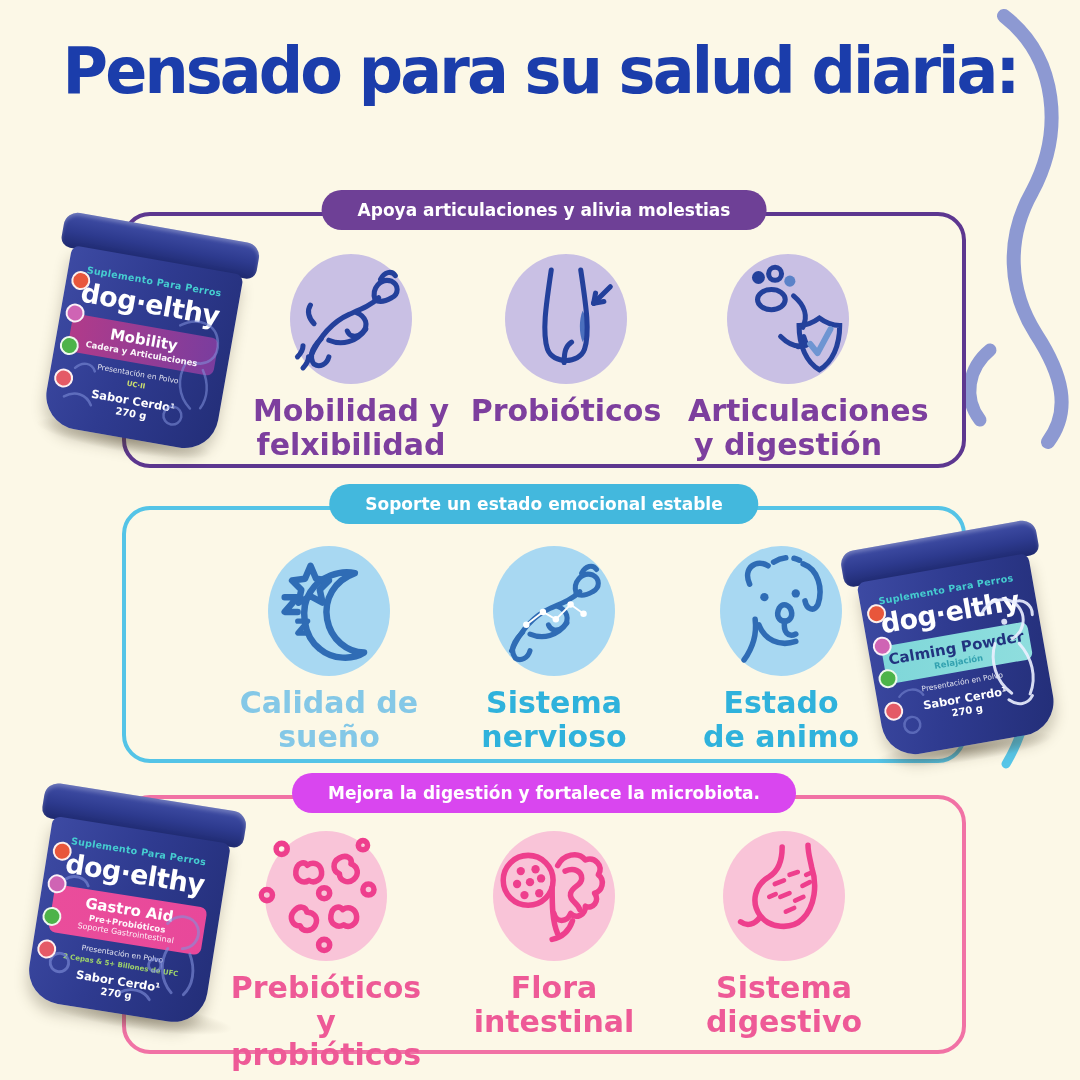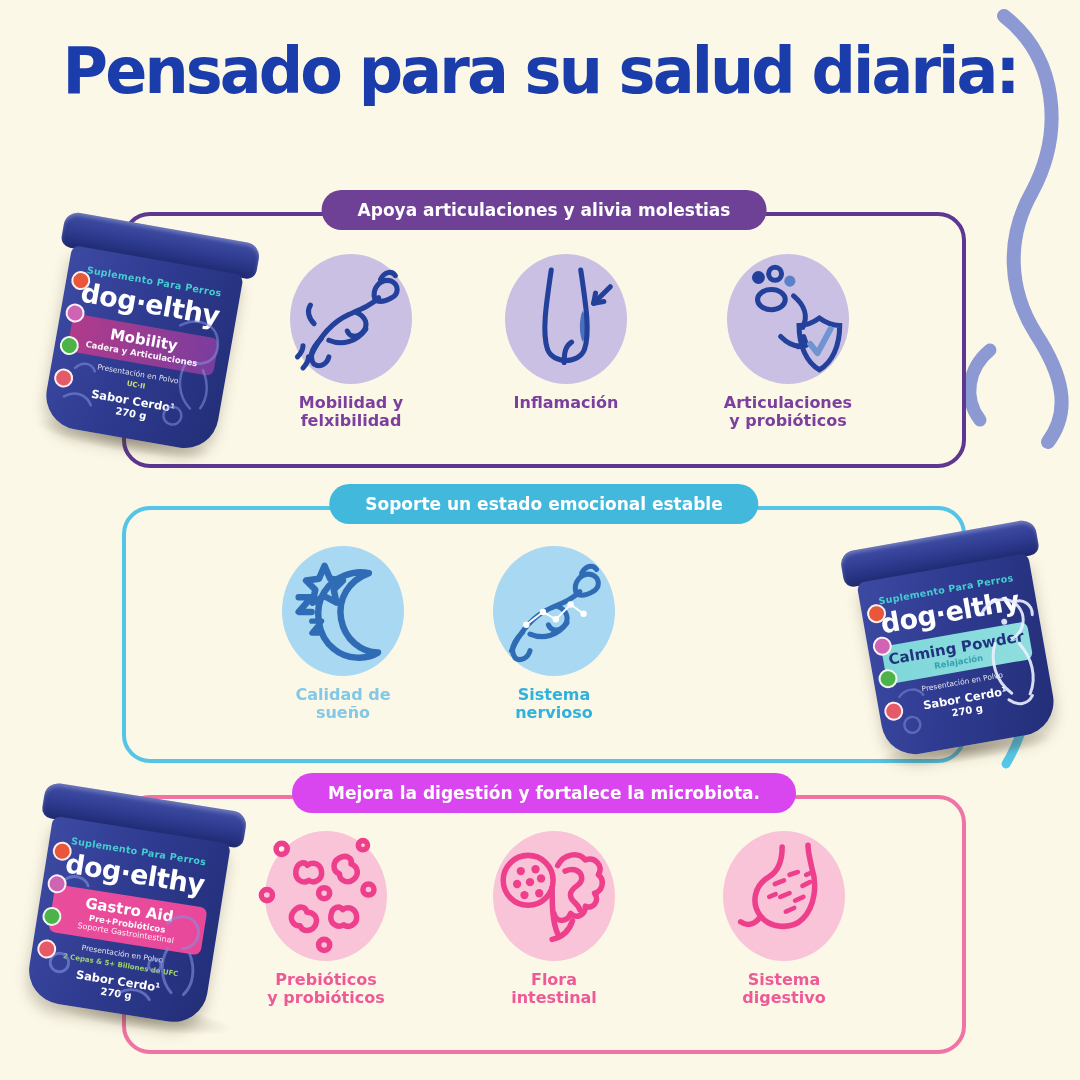--- a/index.html
+++ b/index.html
@@ -16,21 +16,21 @@
   
   .panel{position:absolute;left:122px;width:836px;border:4px solid #888;
          border-radius:28px;z-index:1;}
   .pill{position:absolute;top:-26px;left:50%;transform:translateX(-50%);
         padding:10px 36px;border-radius:999px;color:#fff;font-weight:bold;
         font-size:17px;white-space:nowrap;z-index:2;}
   .benefit{position:absolute;width:200px;text-align:center;}
   .icon-circle{width:122px;height:130px;border-radius:50%;margin:0 auto;
         display:flex;align-items:center;justify-content:center;}
   .icon-circle svg{overflow:visible;}
-  .benefit-label{margin-top:10px;font-size:16px;font-weight:bold;line-height:1.12;white-space:pre-line;}
+  .benefit-label{margin-top:10px;font-size:30px;font-weight:bold;line-height:1.12;white-space:pre-line;}
 
   
   .jar{position:absolute;z-index:3;}
   .jar-lid{position:relative;height:36px;border-radius:14px 14px 10px 10px;
         background:linear-gradient(180deg,#404ea6 0%,#2d3a8e 55%,#1f2a70 100%);
         box-shadow:inset 0 3px 4px rgba(255,255,255,.25);}
   .jar-body{width:88%;margin:-3px auto 0;height:calc(100% - 35px);
         background:linear-gradient(105deg,#3d4aa3 0%,#2f3b90 45%,#232e78 100%);
         border-radius:8px 8px 34px 34px;position:relative;overflow:hidden;
         display:flex;flex-direction:column;align-items:center;text-align:center;
@@ -95,49 +95,49 @@
           <path d="M78 56 C84 66 84 80 78 90 C74 80 74 66 78 56 Z" fill="#4a6fbd" stroke="none"></path>
           <g fill="none" stroke="#23409b" stroke-width="5.5" stroke-linecap="round">
             <path d="M44 12 C38 52 34 80 40 98 C46 114 74 114 80 98 C86 80 82 52 76 12"></path>
             <path d="M58 112 C58 100 60 94 66 90"></path>
             <path d="M108 30 L90 48"></path>
             <path d="M90 48 L92 37"></path>
             <path d="M90 48 L101 46"></path>
           </g>
         </svg>
       </div>
-      <div class="benefit-label" style="color: rgb(125, 63, 158);">Inflamación</div>
+      <div class="benefit-label" style="color: rgb(125, 63, 158);">Probióticos</div>
     </div>
 
     <div class="benefit" style="left:562px;top:38px;">
       <div class="icon-circle" style="background:#c9c0e4;">
         <svg width="112" height="120" viewBox="0 0 120 130">
           <g fill="none" stroke="#23409b" stroke-width="5.5" stroke-linecap="round">
             <circle cx="46" cy="16" r="7"></circle>
             <ellipse cx="42" cy="44" rx="15" ry="11"></ellipse>
             <path d="M66 40 C78 50 82 62 76 74"></path>
             <path d="M52 84 C62 94 72 96 80 93"></path>
             <path d="M80 93 L71 95"></path>
             <path d="M80 93 L77 84"></path>
             <path d="M94 64 C102 70 110 72 116 72 C116 94 108 112 94 120 C80 112 72 94 72 72 C78 72 86 70 94 64 Z"></path>
           </g>
           <circle cx="28" cy="20" r="7" fill="#23409b"></circle>
           <circle cx="62" cy="24" r="6" fill="#5b82c8"></circle>
           <path d="M84 92 L92 102 L106 76" fill="none" stroke="#6e95d2" stroke-width="6.5" stroke-linecap="round" stroke-linejoin="round"></path>
         </svg>
       </div>
       <div class="benefit-label" style="color: rgb(125, 63, 158);">Articulaciones
-y probióticos</div>
+y digestión</div>
     </div>
   </div>
 
   <div class="panel" style="top: 506px; height: 249px; border-color: rgb(84, 196, 231);">
     <div class="pill" style="background: rgb(67, 184, 221);">Soporte un estado emocional estable</div>
 
-    <div class="benefit" style="left:117px;top:36px;">
+    <div class="benefit" style="left:103px;top:36px;">
       <div class="icon-circle" style="background:#a8d8f2;">
         <svg width="112" height="120" viewBox="0 0 120 130">
           <g fill="none" stroke="#2f6cb5" stroke-width="7" stroke-linecap="round" stroke-linejoin="round">
             <path d="M88 24 C66 32 54 52 58 74 C62 96 80 110 98 110 C86 118 64 118 50 106 C32 92 28 62 40 44 C50 28 72 20 88 24 Z"></path>
             <path d="M40 16 L46 30 L60 32 L50 42 L53 56 L40 49 L27 56 L30 42 L20 32 L34 30 Z"></path>
             <path d="M12 50 L26 50 L12 66 L26 66"></path>
             <path d="M26 76 L37 76 L26 89 L37 89" stroke-width="5.5"></path>
           </g>
         </svg>
       </div>
@@ -163,20 +163,39 @@
               <circle cx="62" cy="74" r="3.5"></circle>
             <circle cx="78" cy="58" r="3.5"></circle>
               <circle cx="92" cy="68" r="3.5"></circle>
           </g>
         </svg>
       </div>
       <div class="benefit-label" style="color: rgb(47, 178, 220);">Sistema
 nervioso</div>
     </div>
 
+    <div class="benefit" style="left:555px;top:36px;">
+      <div class="icon-circle" style="background:#a8d8f2;">
+        <svg width="112" height="120" viewBox="0 0 120 130">
+          <g fill="none" stroke="#2f6cb5" stroke-width="6" stroke-linecap="round">
+            <path d="M26 36 C18 18 34 8 46 16"></path>
+            <path d="M52 12 C62 6 72 6 80 10" stroke-dasharray="14 9"></path>
+            <path d="M84 14 C100 20 106 40 100 58 C96 66 88 64 86 54"></path>
+            <path d="M58 62 C54 70 58 76 64 76 C70 76 74 70 70 62 C66 57 61 57 58 62 Z"></path>
+            <path d="M64 76 C62 88 68 94 76 90"></path>
+            <path d="M36 80 C42 96 58 104 76 98"></path>
+            <path d="M20 118 C30 104 34 90 32 74"></path>
+          </g>
+          <circle cx="42" cy="50" r="4.5" fill="#2f6cb5"></circle>
+          <circle cx="76" cy="46" r="4.5" fill="#2f6cb5"></circle>
+        </svg>
+      </div>
+      <div class="benefit-label" style="color: rgb(47, 178, 220);">Estado
+de animo</div>
+    </div>
   </div>
 
   <div class="panel" style="top: 795px; height: 251px; border-color: rgb(241, 114, 165);">
     <div class="pill" style="background: #d946ef;">Mejora la digestión y fortalece la microbiota.</div>
 
     <div class="benefit" style="left:100px;top:32px;">
       <div class="icon-circle" style="background:#f9c4d8;">
         <svg width="112" height="120" viewBox="0 0 120 130">
           <g fill="none" stroke="#ee3f8d" stroke-width="6" stroke-linecap="round" stroke-linejoin="round">
             <g transform="translate(40 38) rotate(-20)">

